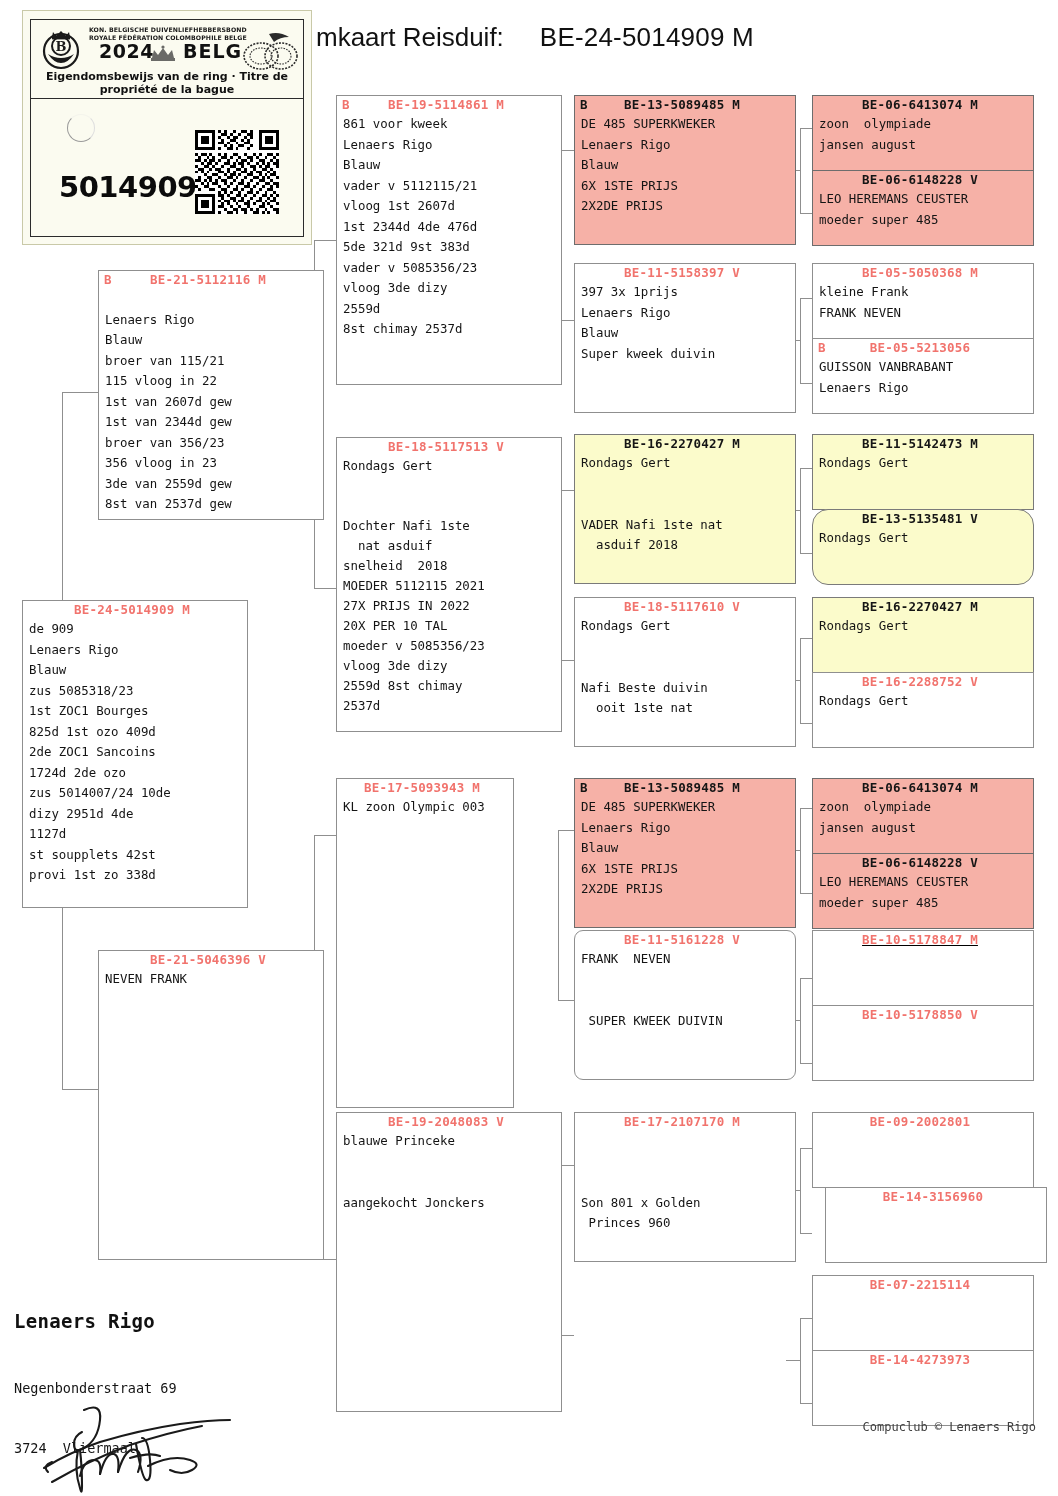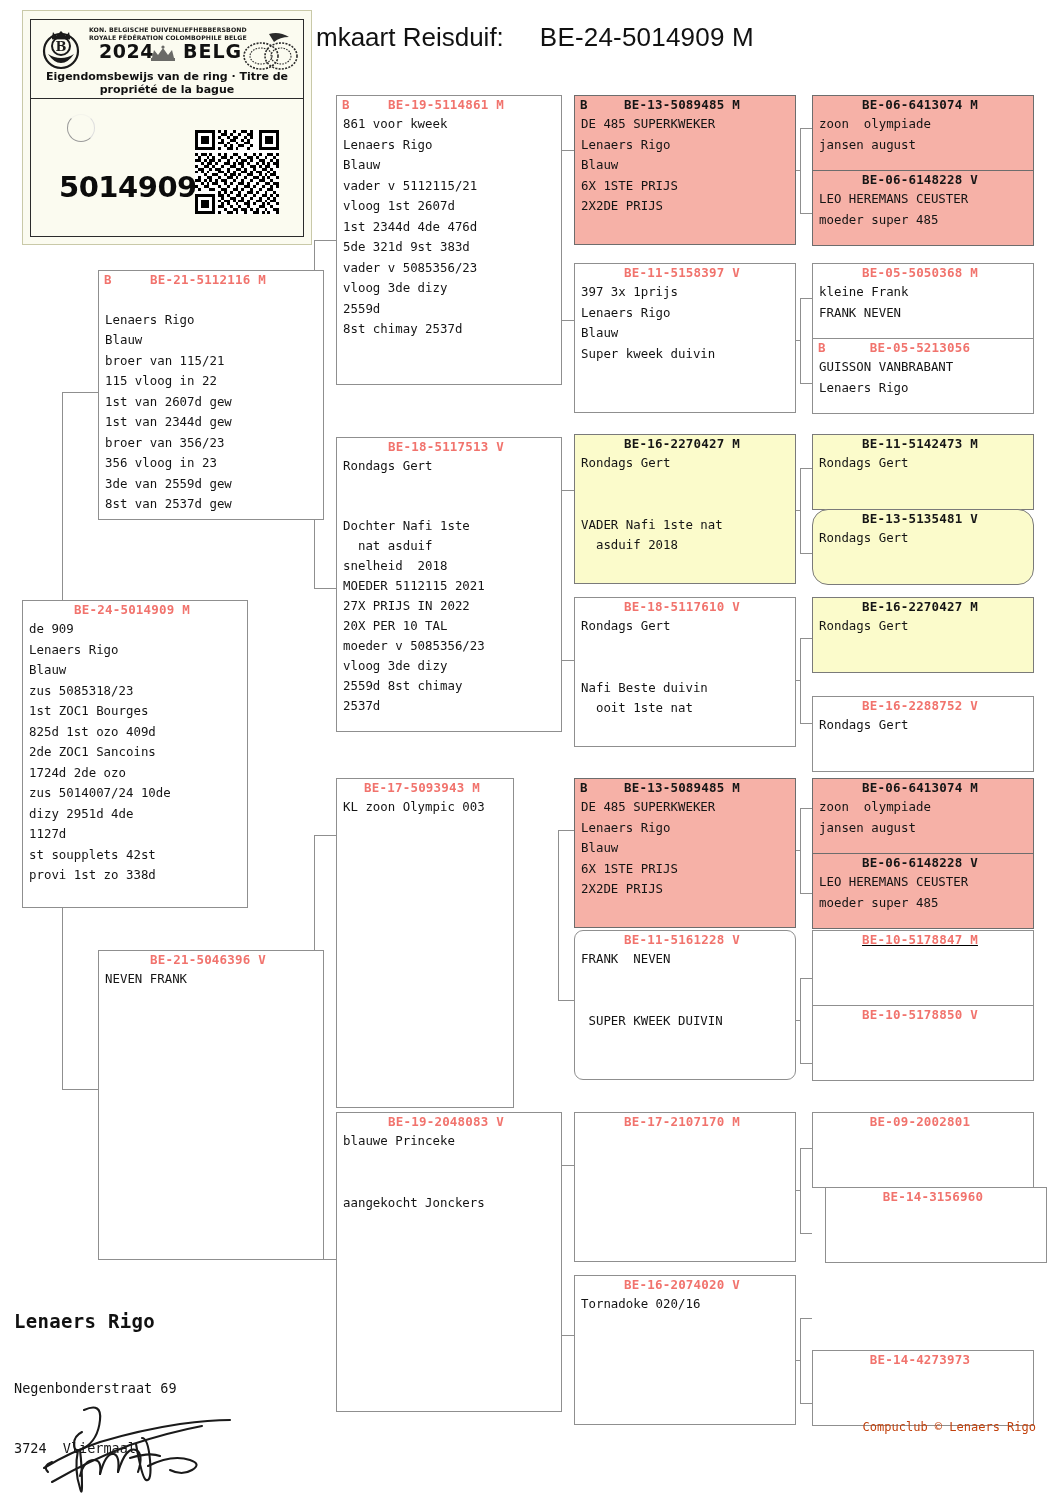--- a/index.html
+++ b/index.html
@@ -204,21 +204,21 @@
   .signature {
     position: absolute;
     left: 30px; top: 1390px;
     width: 250px; height: 105px;
   }
   .credit {
     position: absolute;
     right: 22px; top: 1420px;
     font-family: "DejaVu Sans Mono", monospace;
     font-size: 12px;
-    color: #c2410c;
+    color: #404040;
     white-space: nowrap;
   }
 </style>
 </head>
 <body>
 
 <div id="page">
 
   <div class="ring-cert">
     <div class="ring-inner">
@@ -740,28 +740,27 @@
     <div class="blines">FRANK  NEVEN
 
 
  SUPER KWEEK DUIVIN</div>
   </div>
 
   <div class="pbox" style="left:574px; top:1112px; width:222px; height:150px;">
     <div class="bhdr">
       <span class="bring ring-red">BE-17-2107170 M</span>
     </div>
-  </div>
-
-  <div class="pbox" style="left:574px; top:1275px; width:222px; height:150px;">
-    <div class="bhdr">
-      <span class="bring ring-red">BE-16-2074020 V</span>
-    </div>
-    <div class="blines">Tornadoke 020/16</div>
-  </div>
+    <div class="blines">
+
+
+Son 801 x Golden
+ Princes 960</div>
+  </div>
+
 
   <div class="pbox pink" style="left:812px; top:95px; width:222px; height:76px;">
     <div class="bhdr">
       <span class="bring ring-black">BE-06-6413074 M</span>
     </div>
     <div class="blines">zoon  olympiade
 jansen august</div>
   </div>
   <div class="pbox pink" style="left:812px; top:170px; width:222px; height:76px;">
     <div class="bhdr">
@@ -799,21 +798,21 @@
     </div>
     <div class="blines">Rondags Gert</div>
   </div>
 
   <div class="pbox yellow" style="left:812px; top:597px; width:222px; height:76px;">
     <div class="bhdr">
       <span class="bring ring-black">BE-16-2270427 M</span>
     </div>
     <div class="blines">Rondags Gert</div>
   </div>
-  <div class="pbox" style="left:812px; top:672px; width:222px; height:76px;margin-top:24px;">
+  <div class="pbox" style="left:812px; top:672px; width:222px; height:76px;">
     <div class="bhdr">
       <span class="bring ring-red">BE-16-2288752 V</span>
     </div>
     <div class="blines">Rondags Gert</div>
   </div>
 
   <div class="pbox pink" style="left:812px; top:778px; width:222px; height:76px;">
     <div class="bhdr">
       <span class="bring ring-black">BE-06-6413074 M</span>
     </div>
@@ -847,20 +846,26 @@
     </div>
     <div class="blines"></div>
   </div>
   <div class="pbox" style="left:825px; top:1187px; width:222px; height:76px;">
     <div class="bhdr">
       <span class="bring ring-red">BE-14-3156960</span>
     </div>
     <div class="blines"></div>
   </div>
 
+  <div class="pbox" style="left:812px; top:1275px; width:222px; height:76px;">
+    <div class="bhdr">
+      <span class="bring ring-red">BE-07-2215114</span>
+    </div>
+    <div class="blines"></div>
+  </div>
   <div class="pbox" style="left:812px; top:1350px; width:222px; height:76px;">
     <div class="bhdr">
       <span class="bring ring-red">BE-14-4273973</span>
     </div>
     <div class="blines"></div>
   </div>
 
   <div class="owner-name">Lenaers Rigo</div>
   <div class="owner-addr">
     <div>Negenbonderstraat 69</div>

